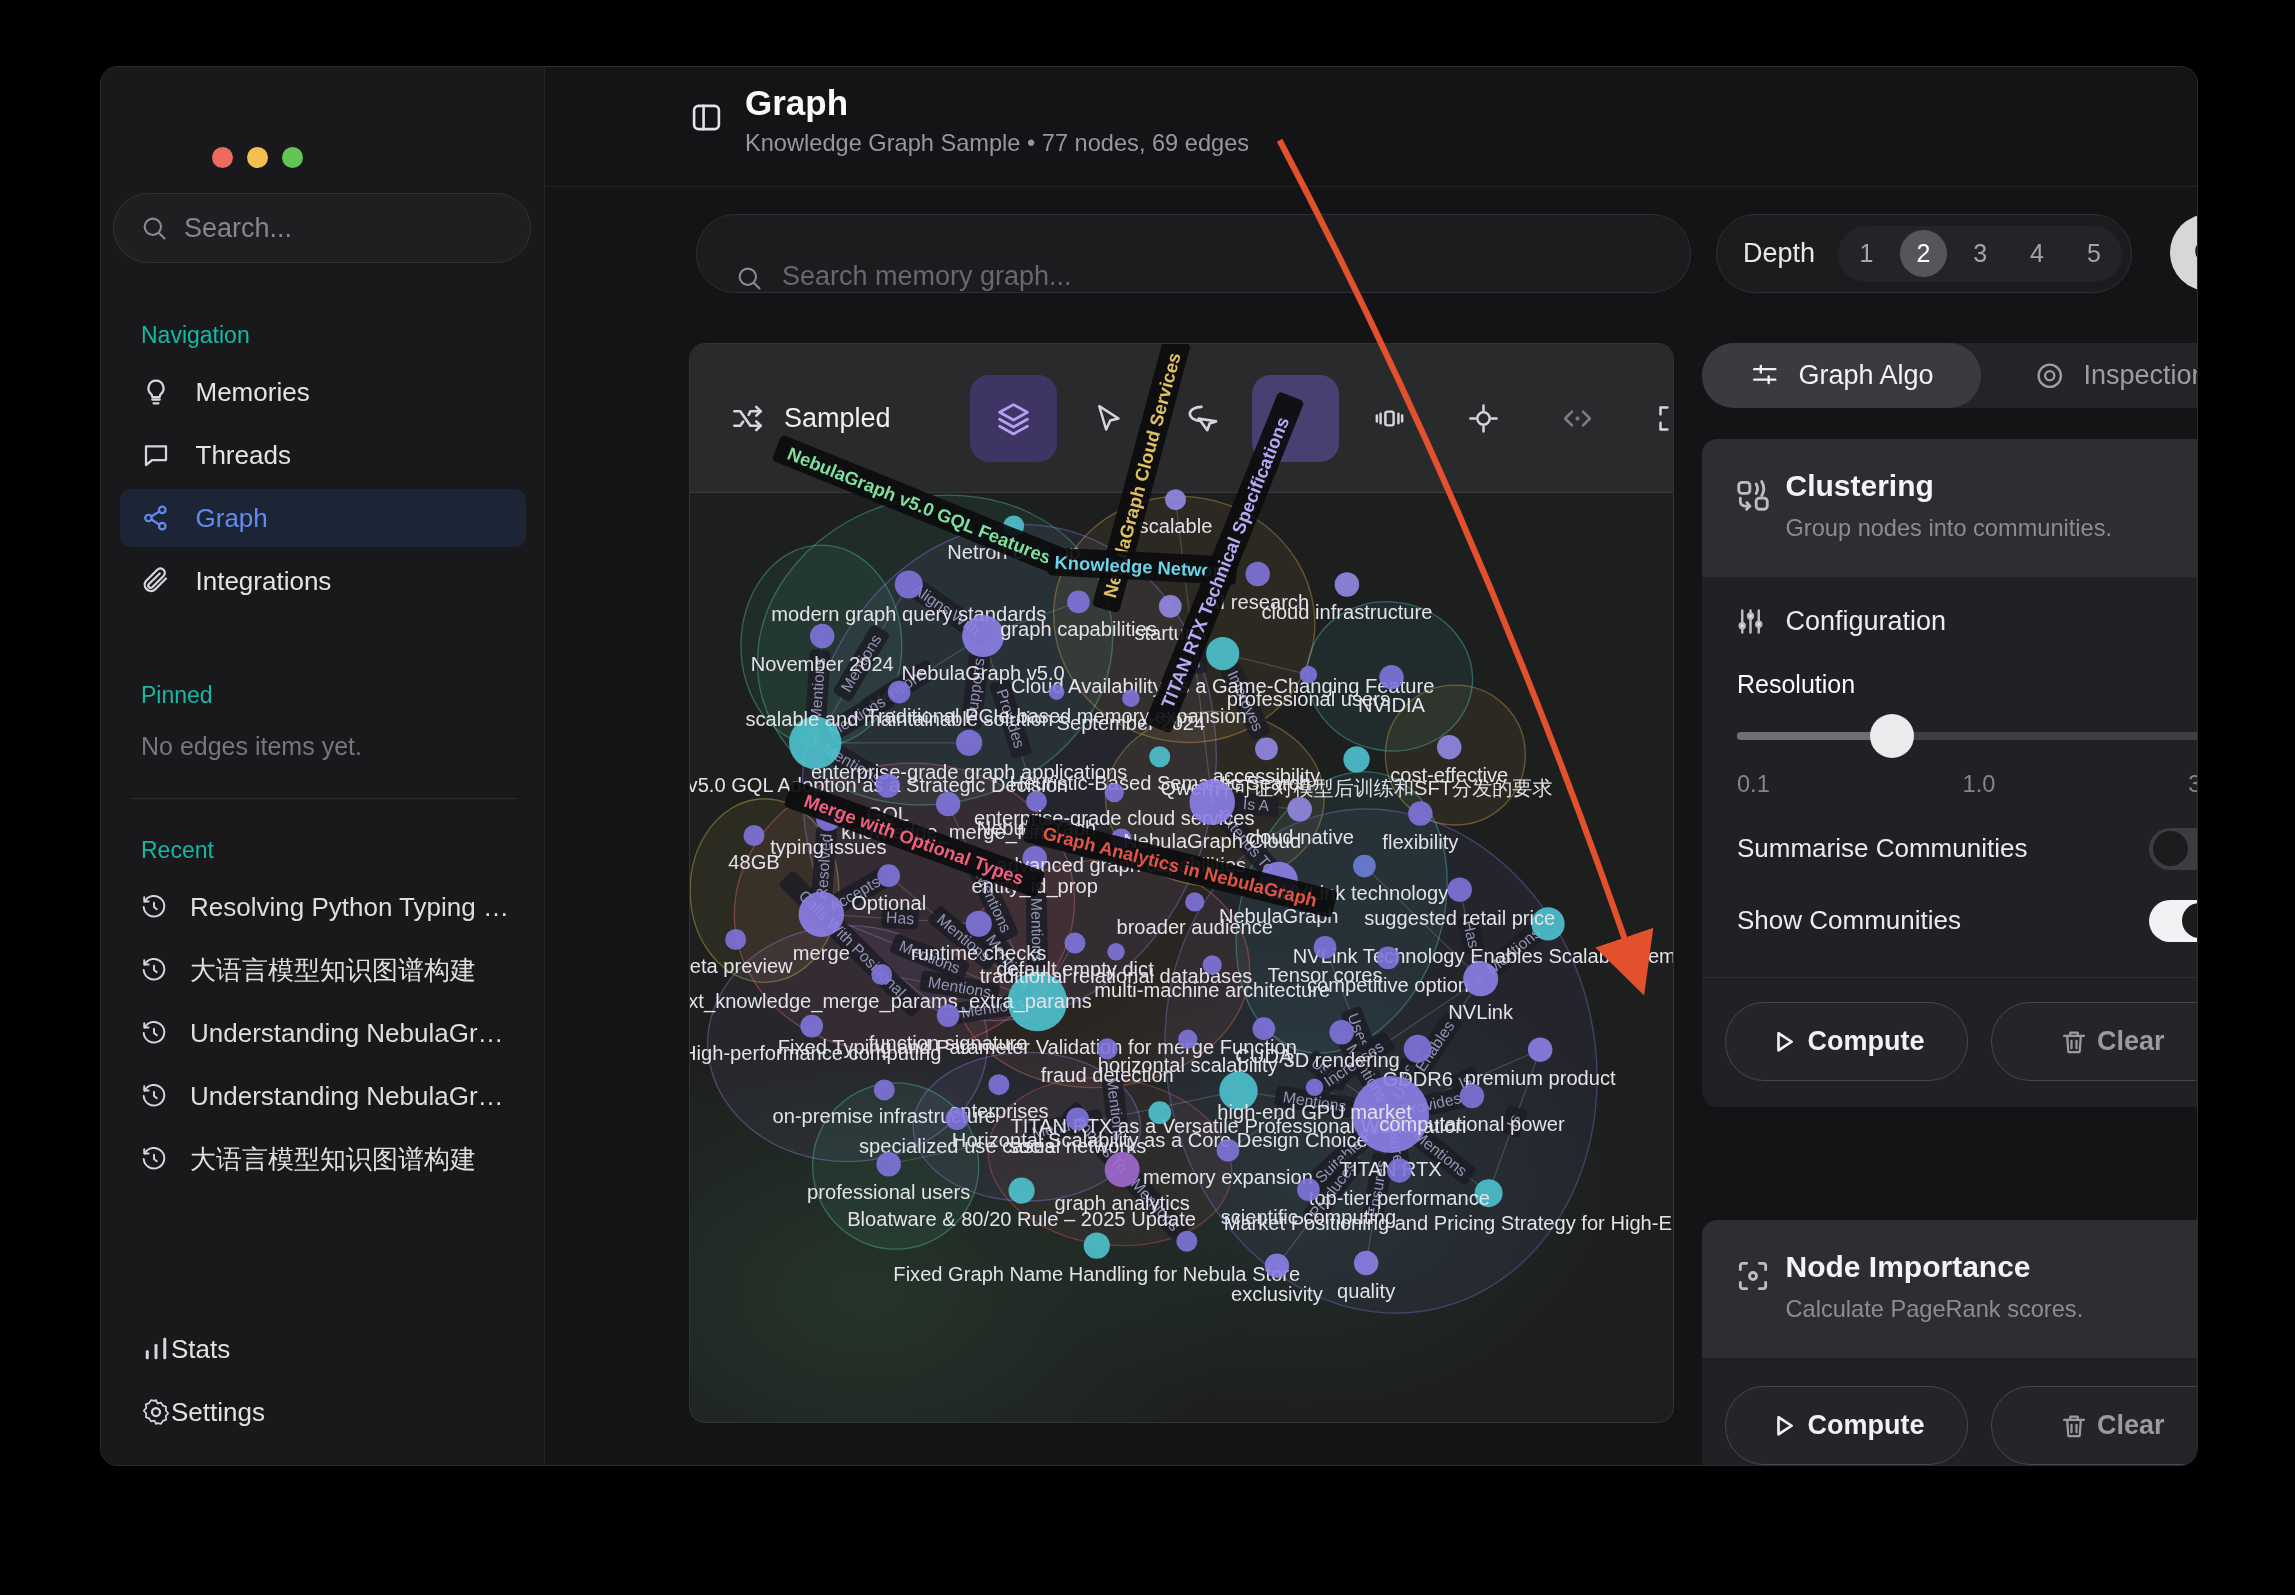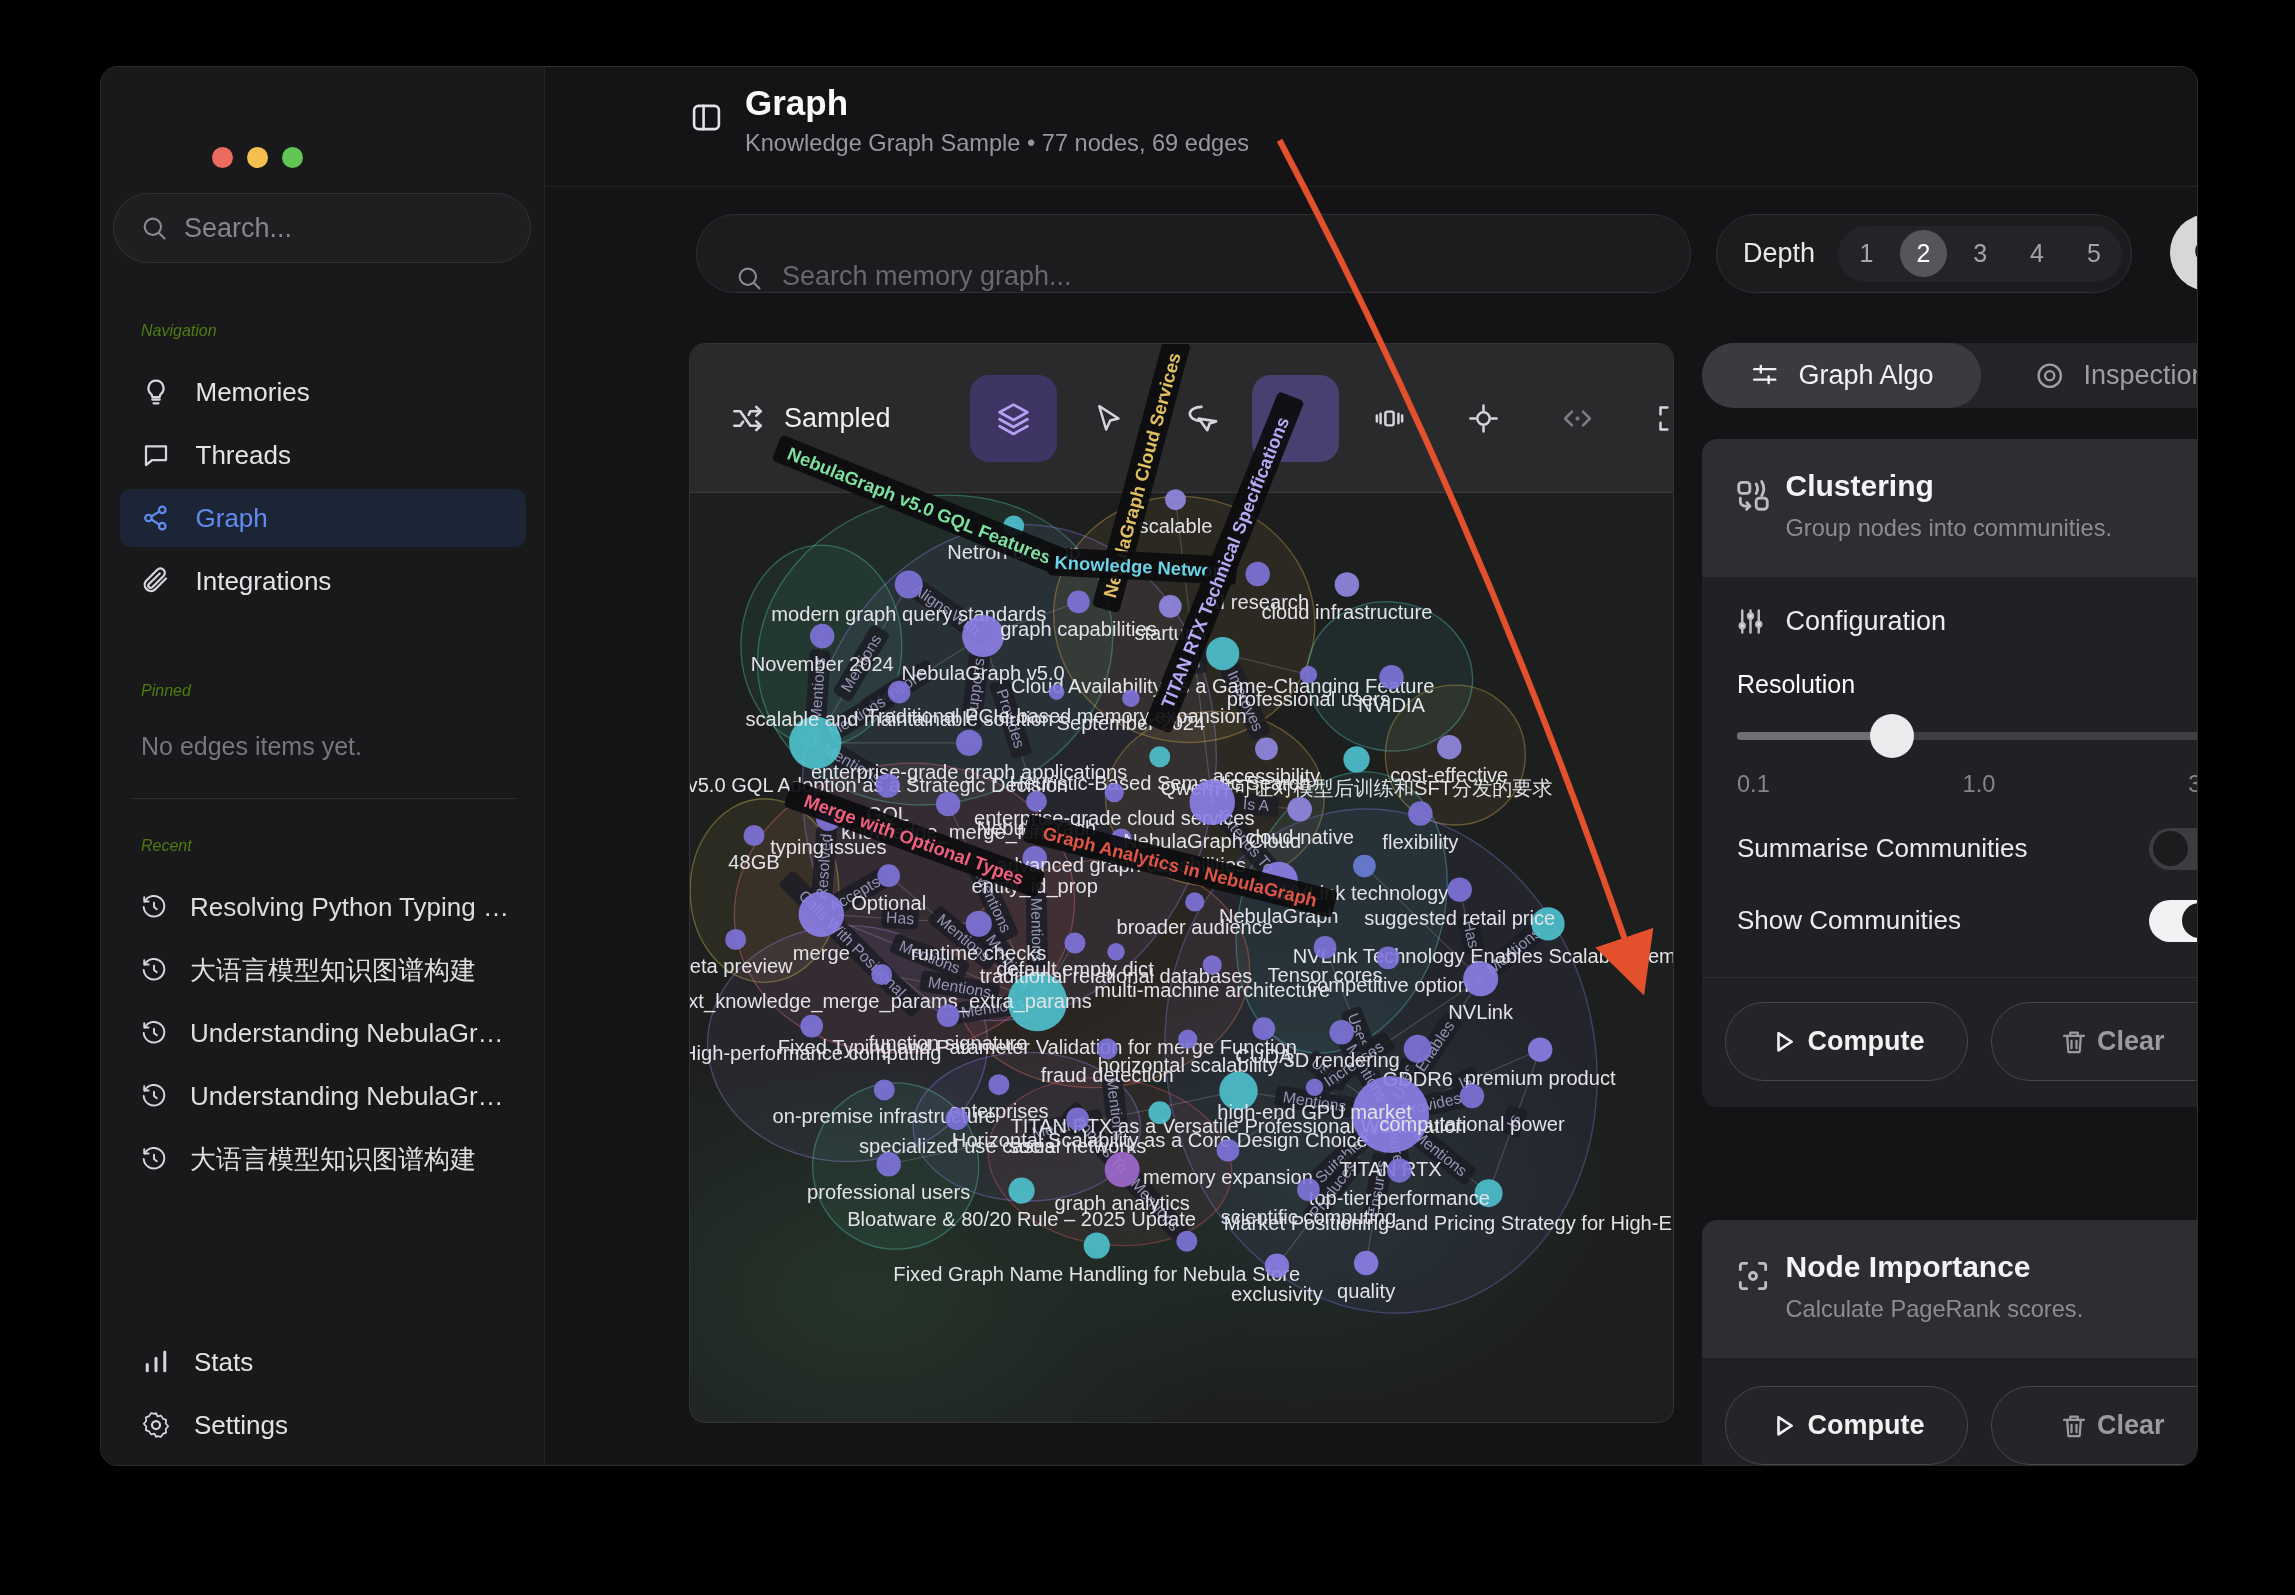--- a/index.html
+++ b/index.html
@@ -9,30 +9,30 @@
   
   #window { position:absolute; left:100px; top:66px; width:2098px; height:1400px;
     background:#161618; border:0.9px solid #2c2c2f; border-radius:17.5px; overflow:hidden; }
 
   
   #sidebar { position:absolute; left:0; top:0; width:444px; height:1400px; background:#19191b; border-right:0.9px solid #242427; }
   .traffic { position:absolute; top:80px; width:21px; height:21px; border-radius:50%; }
   #sb-search { position:absolute; left:12.2px; top:126px; width:418px; height:70px; border-radius:35px;
     background:#1f1f22; border:0.9px solid #333336; display:flex; align-items:center; gap:15.7px; padding:0 26px; }
   #sb-search .ph { color:#86868c; font-size:27px; }
-  .sect-label { position:absolute; left:40px; color:#4d7c0f; font-size:16px;font-style:italic; }
+  .sect-label { position:absolute; left:40px; color:#14b8a6; font-size:23px; }
   .nav-item { position:absolute; left:19px; width:406px; height:58px; border-radius:10.5px;
     display:flex; align-items:center; gap:24.5px; padding:0 21px; color:#e4e4e7; font-size:26px; }
   .nav-item.active { background:#1c2535; color:#628bf0; }
   .active-bar { position:absolute; left:21px; width:6.1px; height:38px; border-radius:3.5px; background:#4d7fe8; }
   .sb-divider { position:absolute; left:29px; width:388px; height:0.9px; background:#2c2c2f; }
   .muted { color:#76767c; font-size:25px; }
   .recent-item { position:absolute; left:19px; width:415px; height:56px; display:flex; align-items:center; gap:23px;
     padding:0 21px; color:#dededf; font-size:26px; white-space:nowrap; overflow:hidden; }
-  .foot-item { position:absolute; left:19px; width:367px; height:56px; display:flex; align-items:center; gap:23px;
+  .foot-item { position:absolute; left:19px; width:367px; height:56px; display:flex; align-items:flex-start; 
     padding:0 21px; color:#e2e2e5; font-size:26px; }
   .icon { display:inline-flex; align-items:center; justify-content:center; flex:0 0 auto; }
   .icon svg { display:block; }
 
   
   #main { position:absolute; left:445px; top:0; width:1653px; height:1400px; background:#141416; }
   #hdr { position:absolute; left:0; top:0; width:100%; height:120px; border-bottom:0.9px solid #232326; }
   #hdr-title { position:absolute; left:199px; top:15.7px; color:#fafafa; font-size:35px; font-weight:bold; }
   #hdr-sub { position:absolute; left:199px; top:63px; color:#97979d; font-size:23.6px; }
   #hdr-toggle { position:absolute; left:143px; top:33px; }

